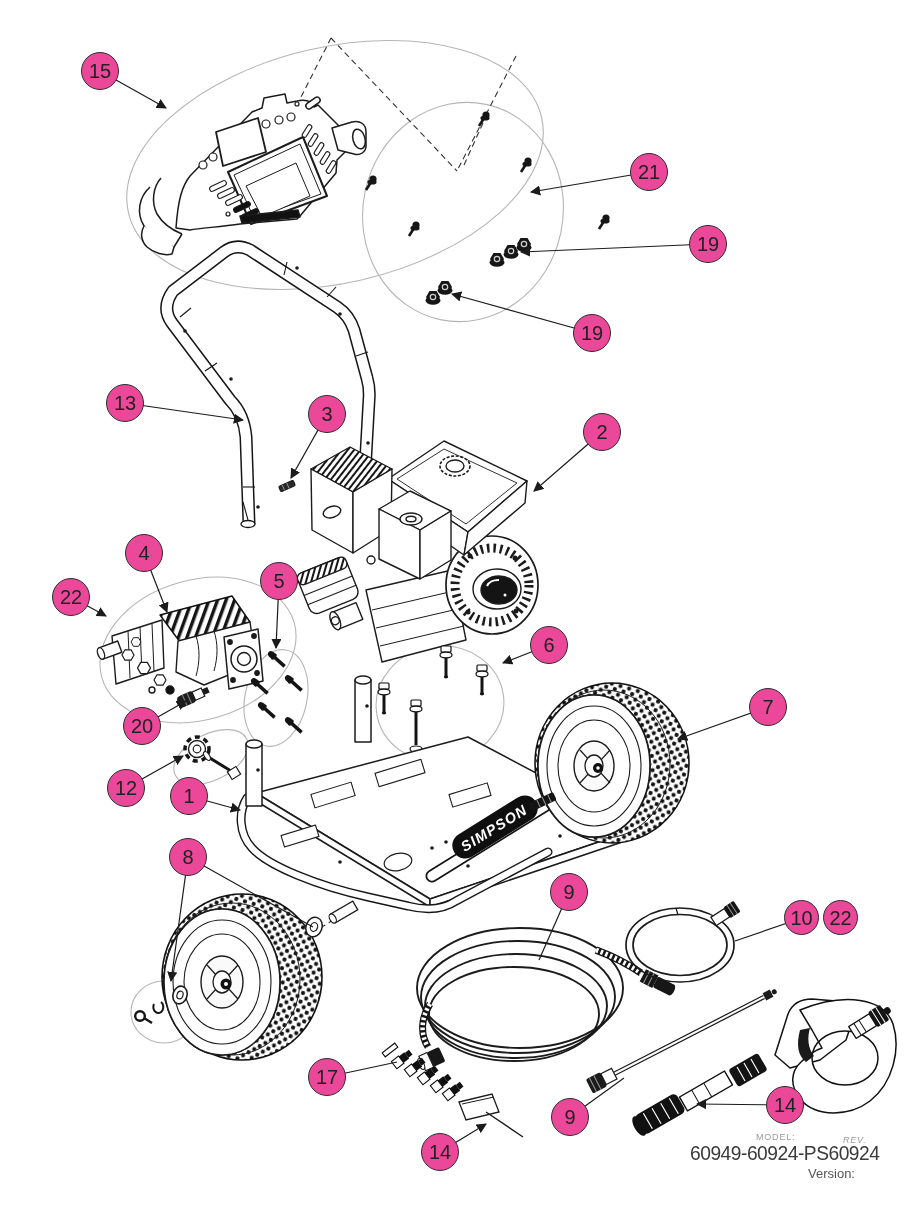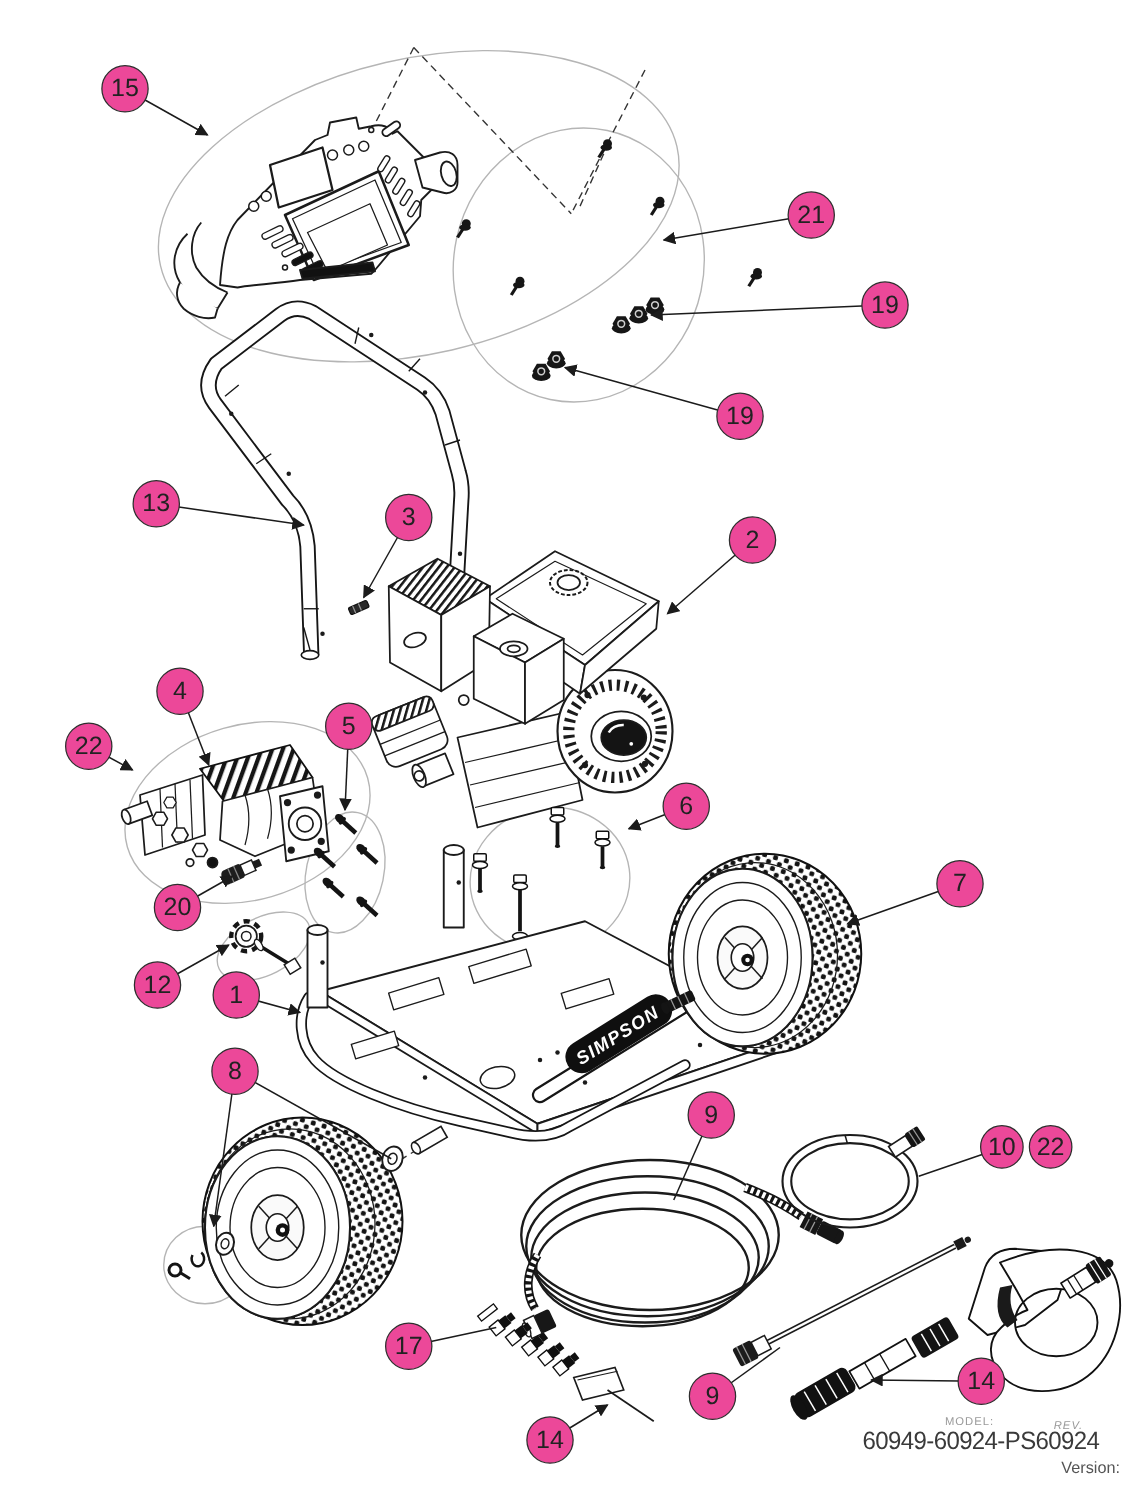--- a/index.html
+++ b/index.html
@@ -597,15 +597,15 @@
 <div class="callout sm" style="left:784px;top:900px;">10</div>
 <div class="callout sm" style="left:823px;top:900px;">22</div>
 <div class="callout" style="left:308px;top:1058px;">17</div>
 <div class="callout" style="left:551px;top:1098px;">9</div>
 <div class="callout" style="left:421px;top:1133px;">14</div>
 <div class="callout" style="left:766px;top:1086px;">14</div>
 
 <div class="ftr ftr-small" style="left:756px;top:1132px;">MODEL:</div>
 <div class="ftr ftr-small" style="left:843px;top:1135px;font-style:italic;">REV.</div>
 <div class="ftr ftr-model" style="left:690px;top:1142px;">60949-60924-PS60924</div>
-<div class="ftr ftr-version" style="left:849px;top:1166px;text-align:center;">Version:</div>
+<div class="ftr ftr-version" style="left:808px;top:1166px;text-align:center;">Version:</div>
 
 </div>
 
 </body></html>

